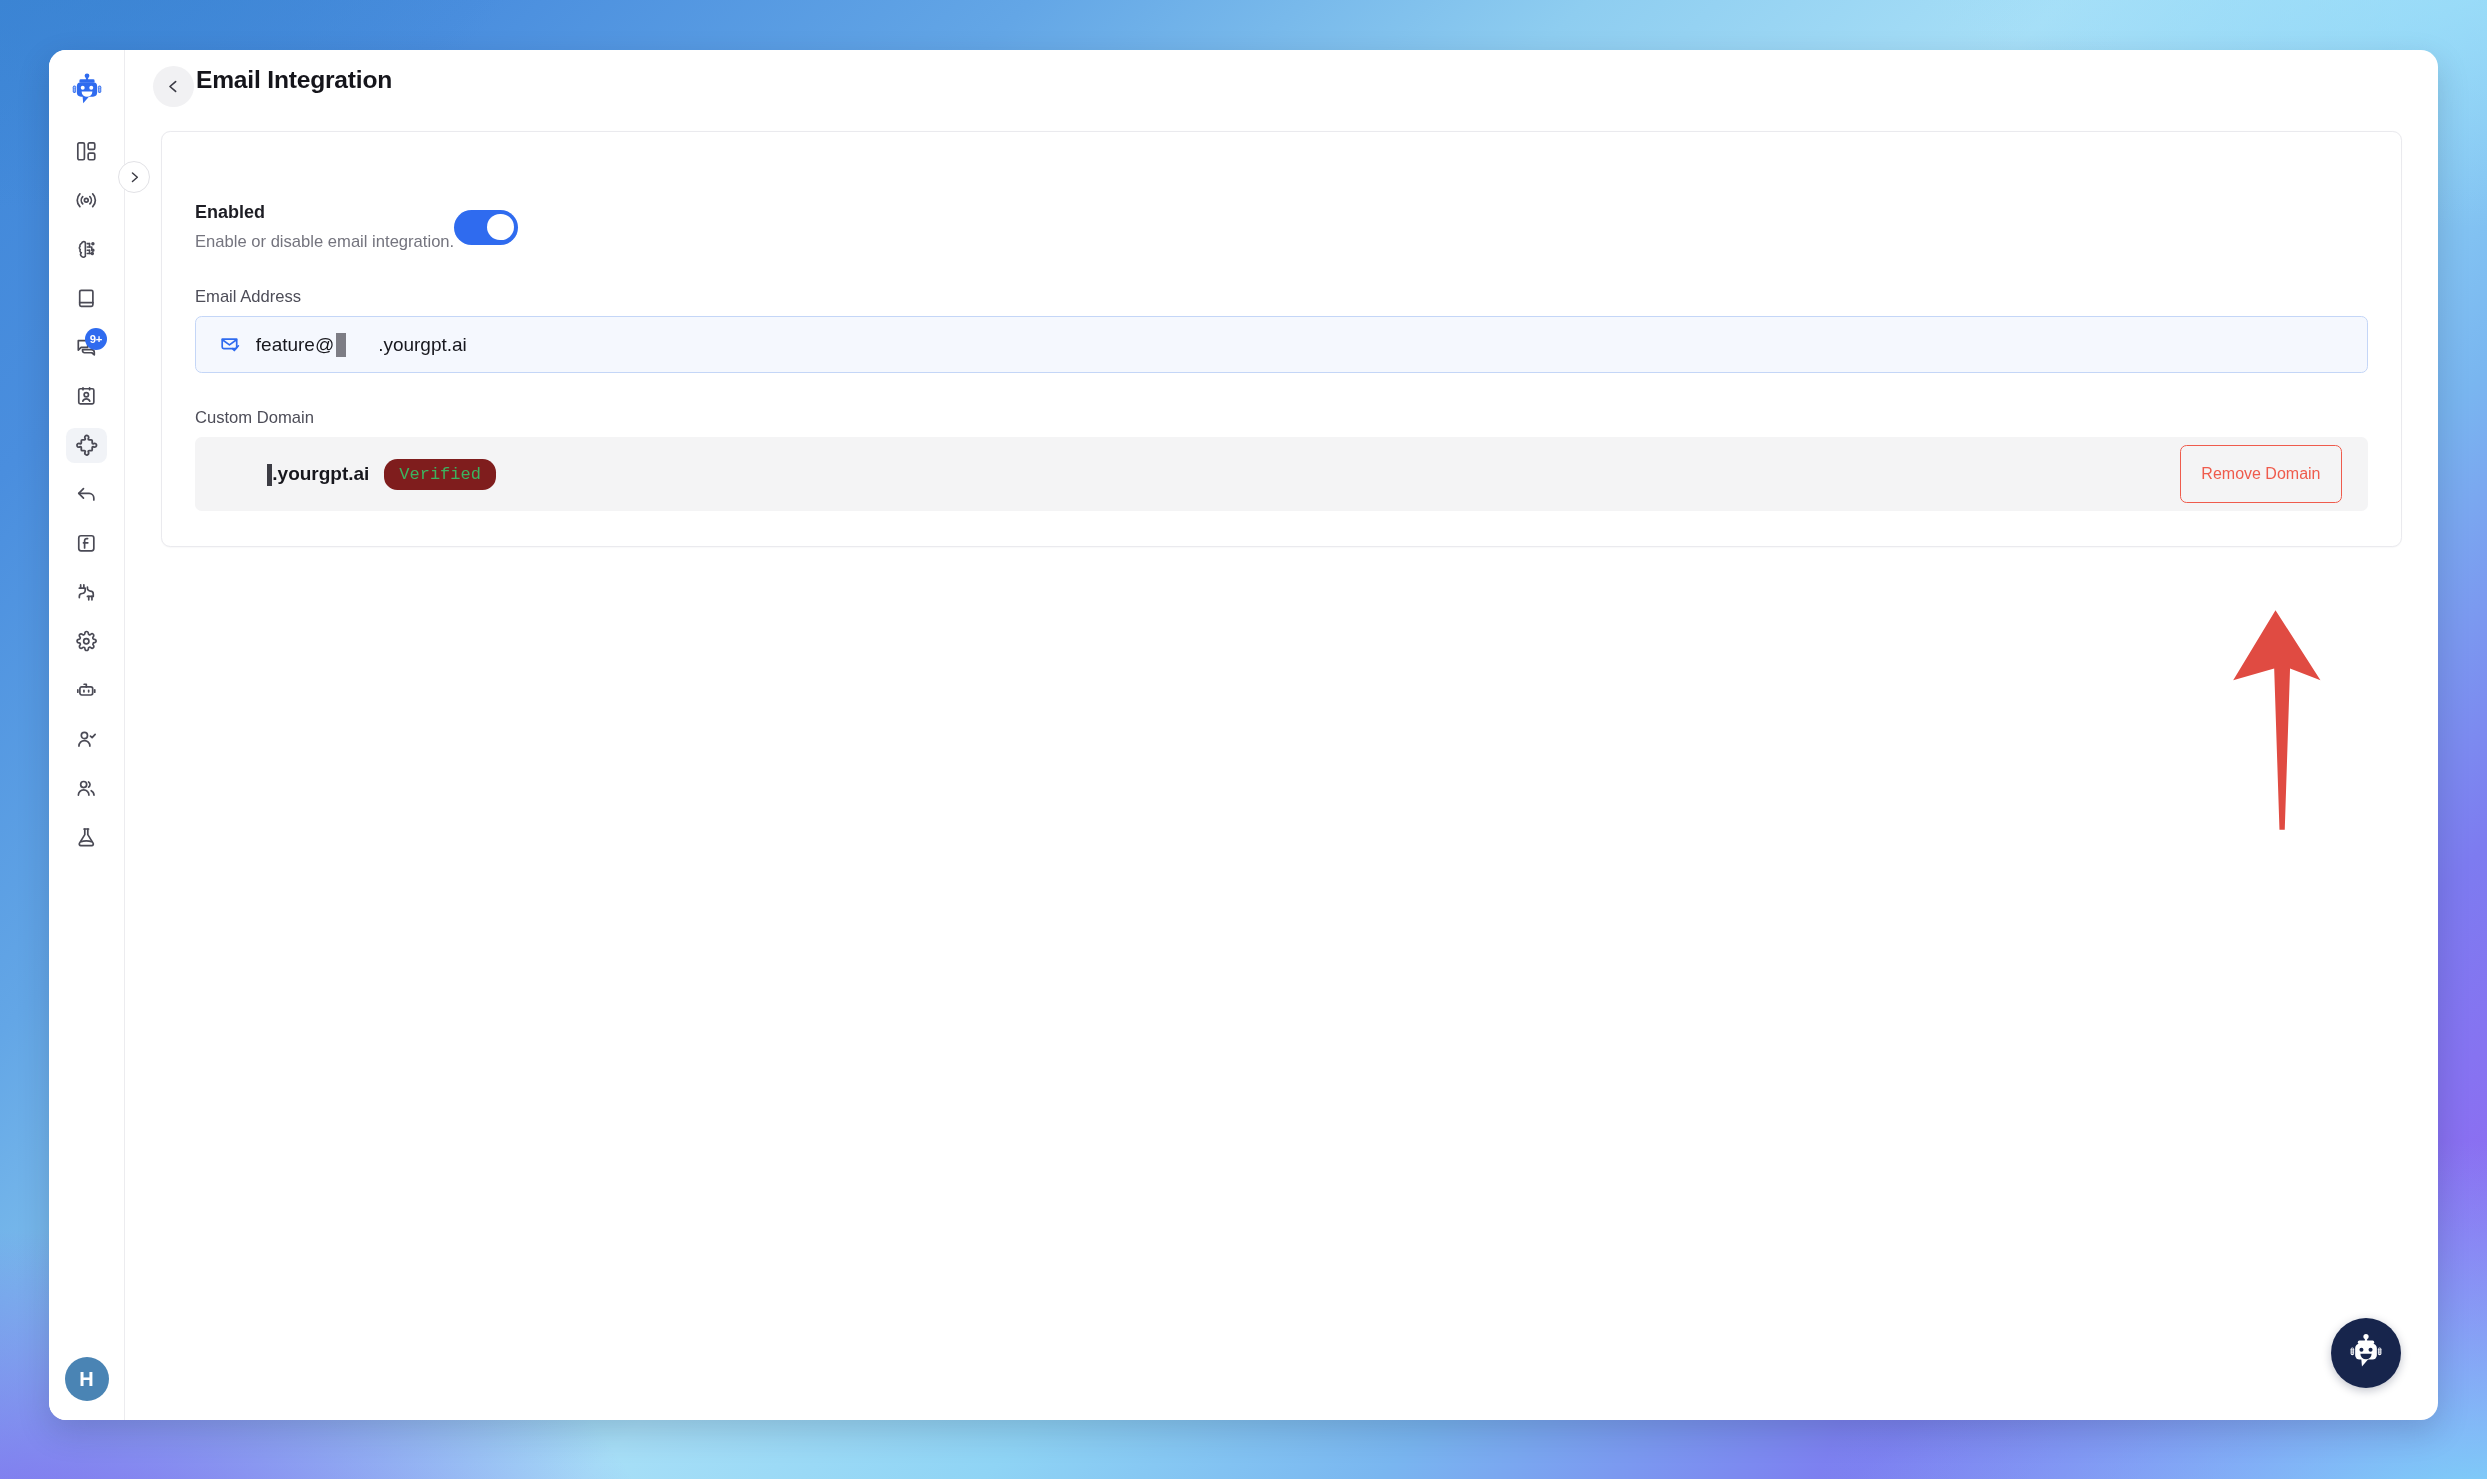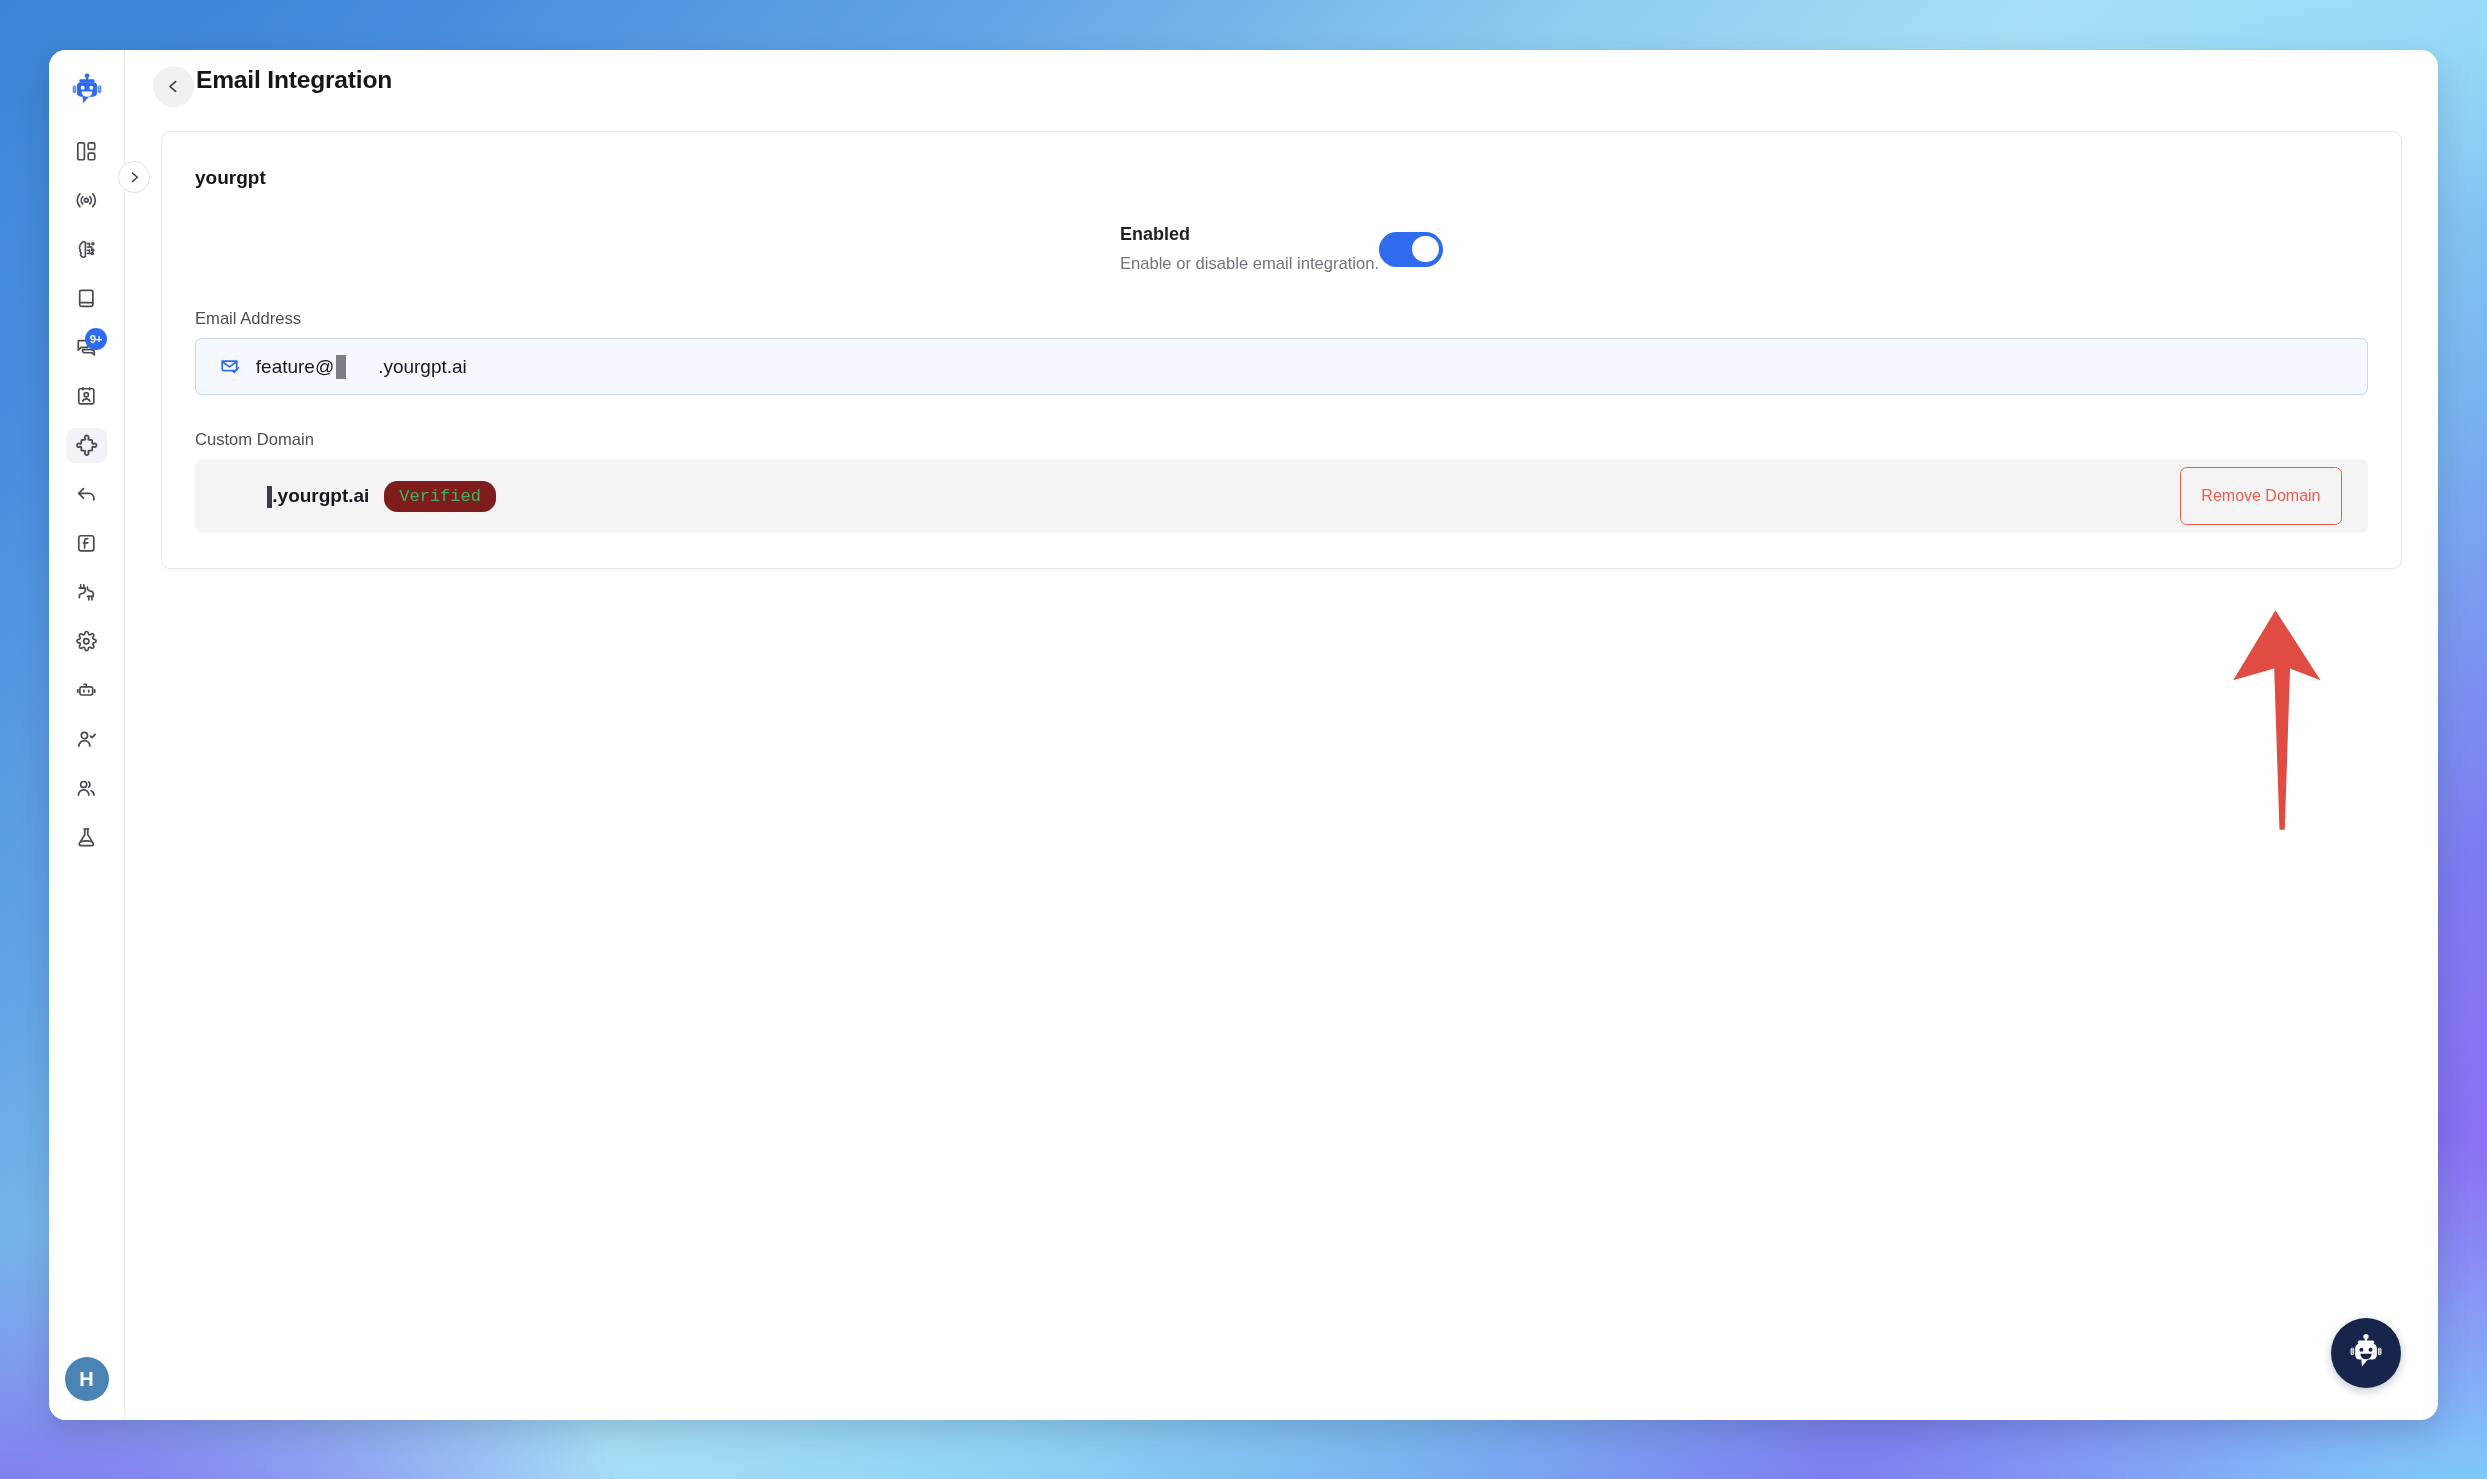--- a/index.html
+++ b/index.html
@@ -238,21 +238,21 @@
     font-weight: 700;
     color: #14141a;
   }
 
   .section { margin-bottom: 35px; }
   .section:last-child { margin-bottom: 0; }
 
   .enabled-row {
     display: flex;
     align-items: center;
-    justify-content: center;
+    justify-content: flex-start;
   }
 
   .enabled-title {
     font-size: 18px;
     font-weight: 600;
     color: #1d1d24;
     margin-bottom: 8.6px;
   }
 
   .enabled-sub {
@@ -571,21 +571,20 @@
 
       <div class="page-title">Email Integration</div>
 
     </div>
 
     <div class="content-area">
 
       <div class="card">
 
         <div class="section">
-          <div class="field-value-strong">yourgpt</div>
         </div>
 
         <div class="section enabled-row">
           <div>
             <div class="enabled-title">Enabled</div>
             <div class="enabled-sub">Enable or disable email integration.</div>
           </div>
           <div class="toggle">
             <div class="knob"></div>
           </div>

